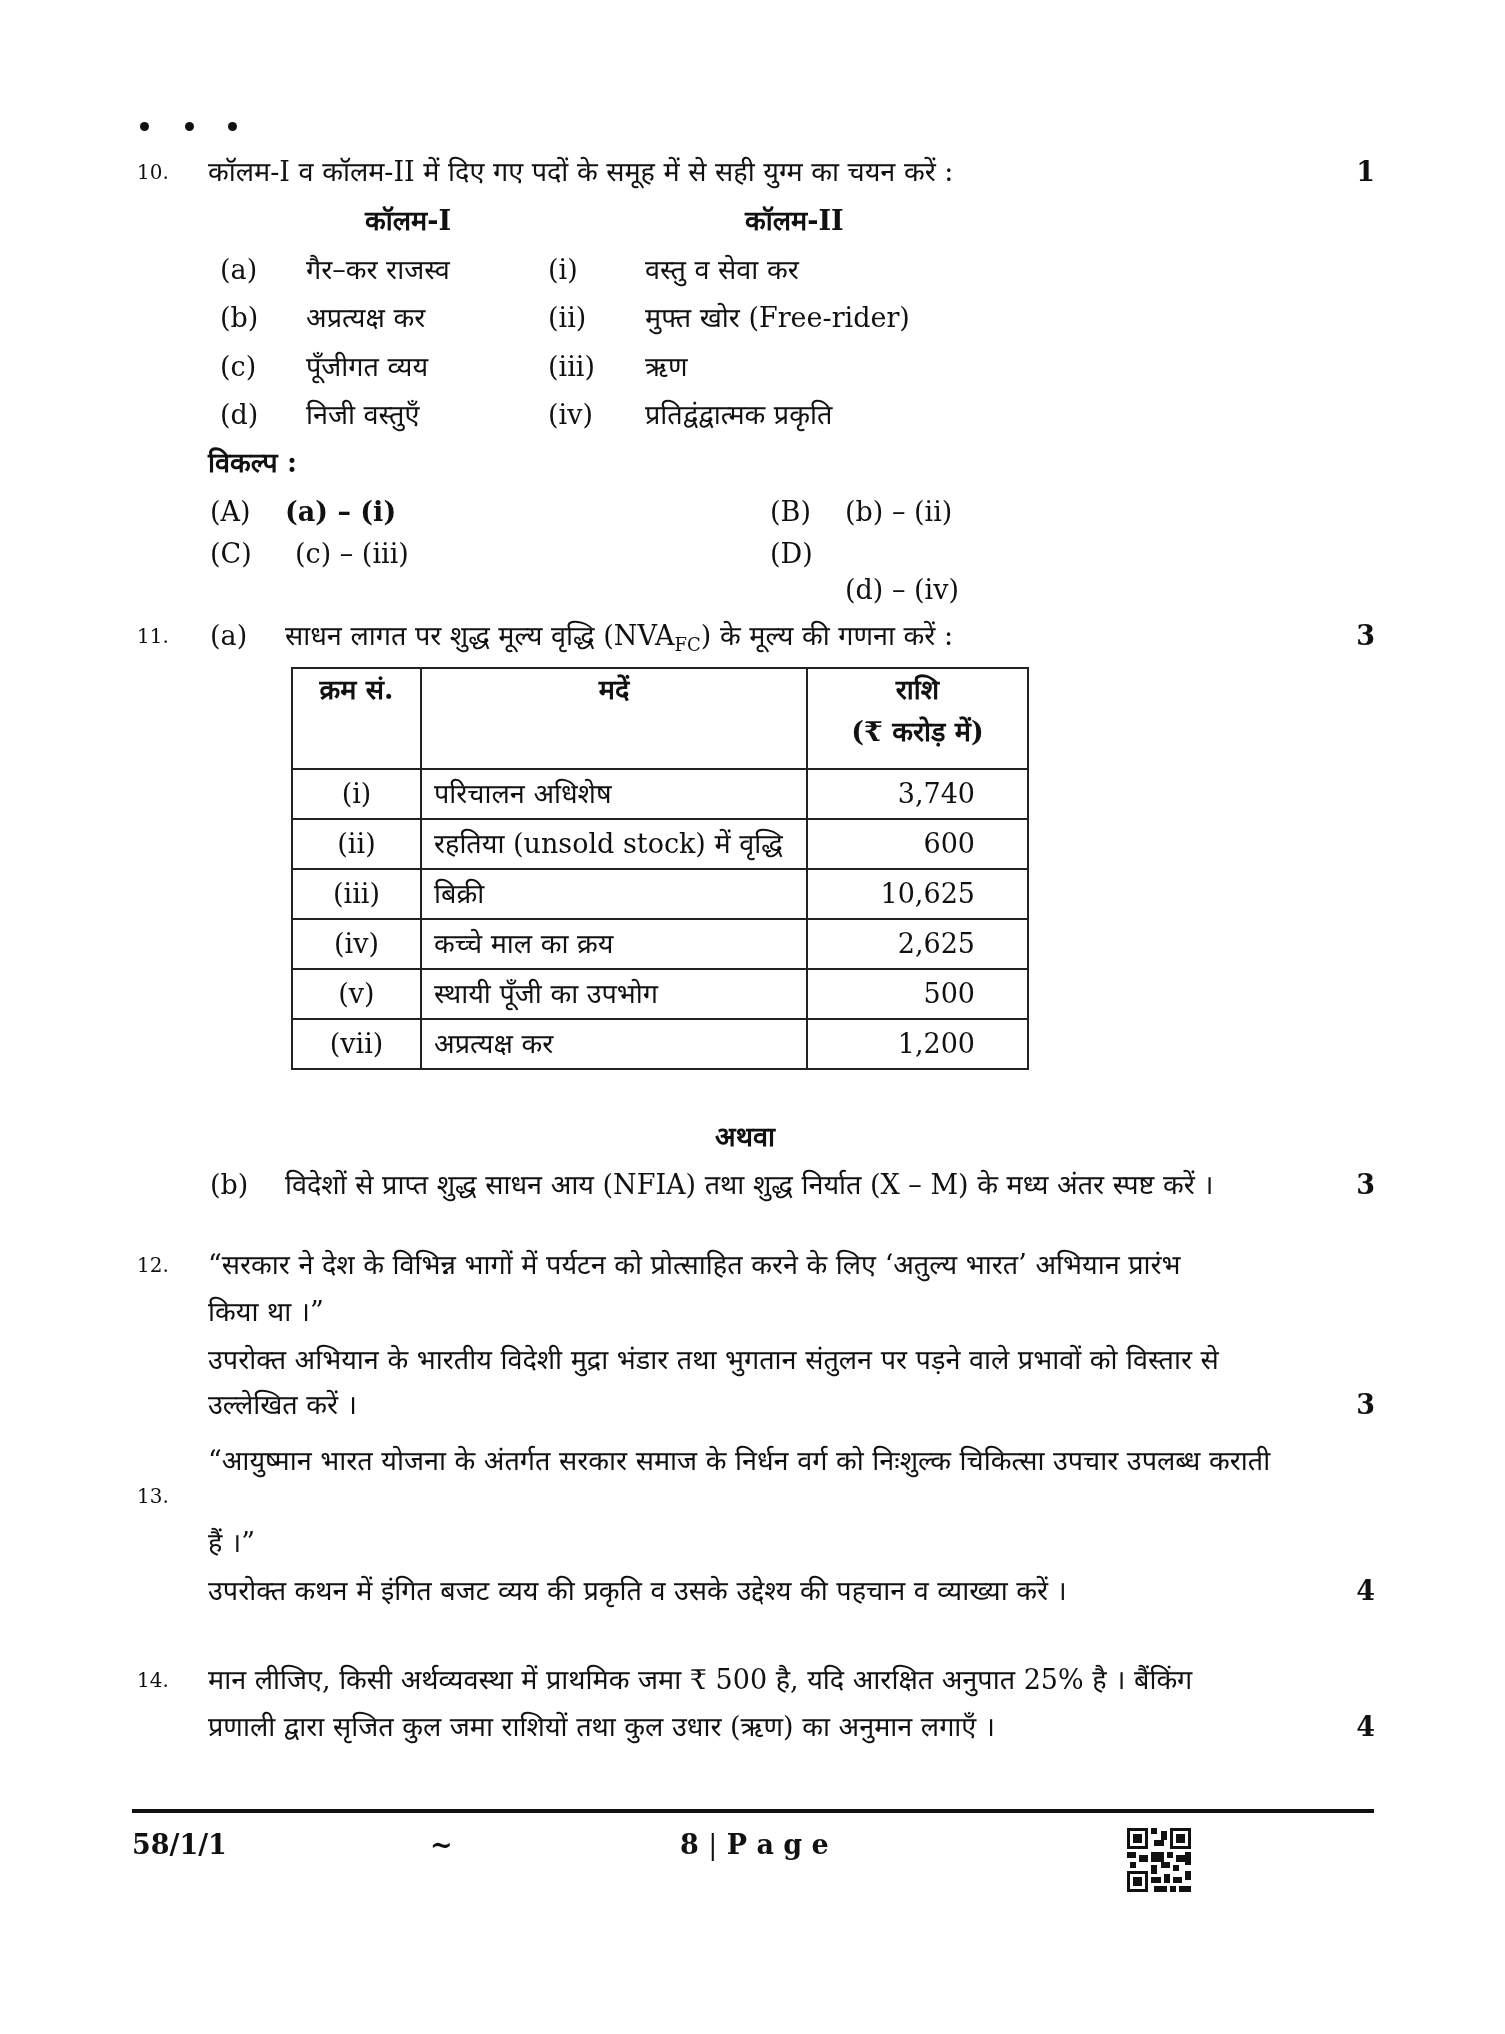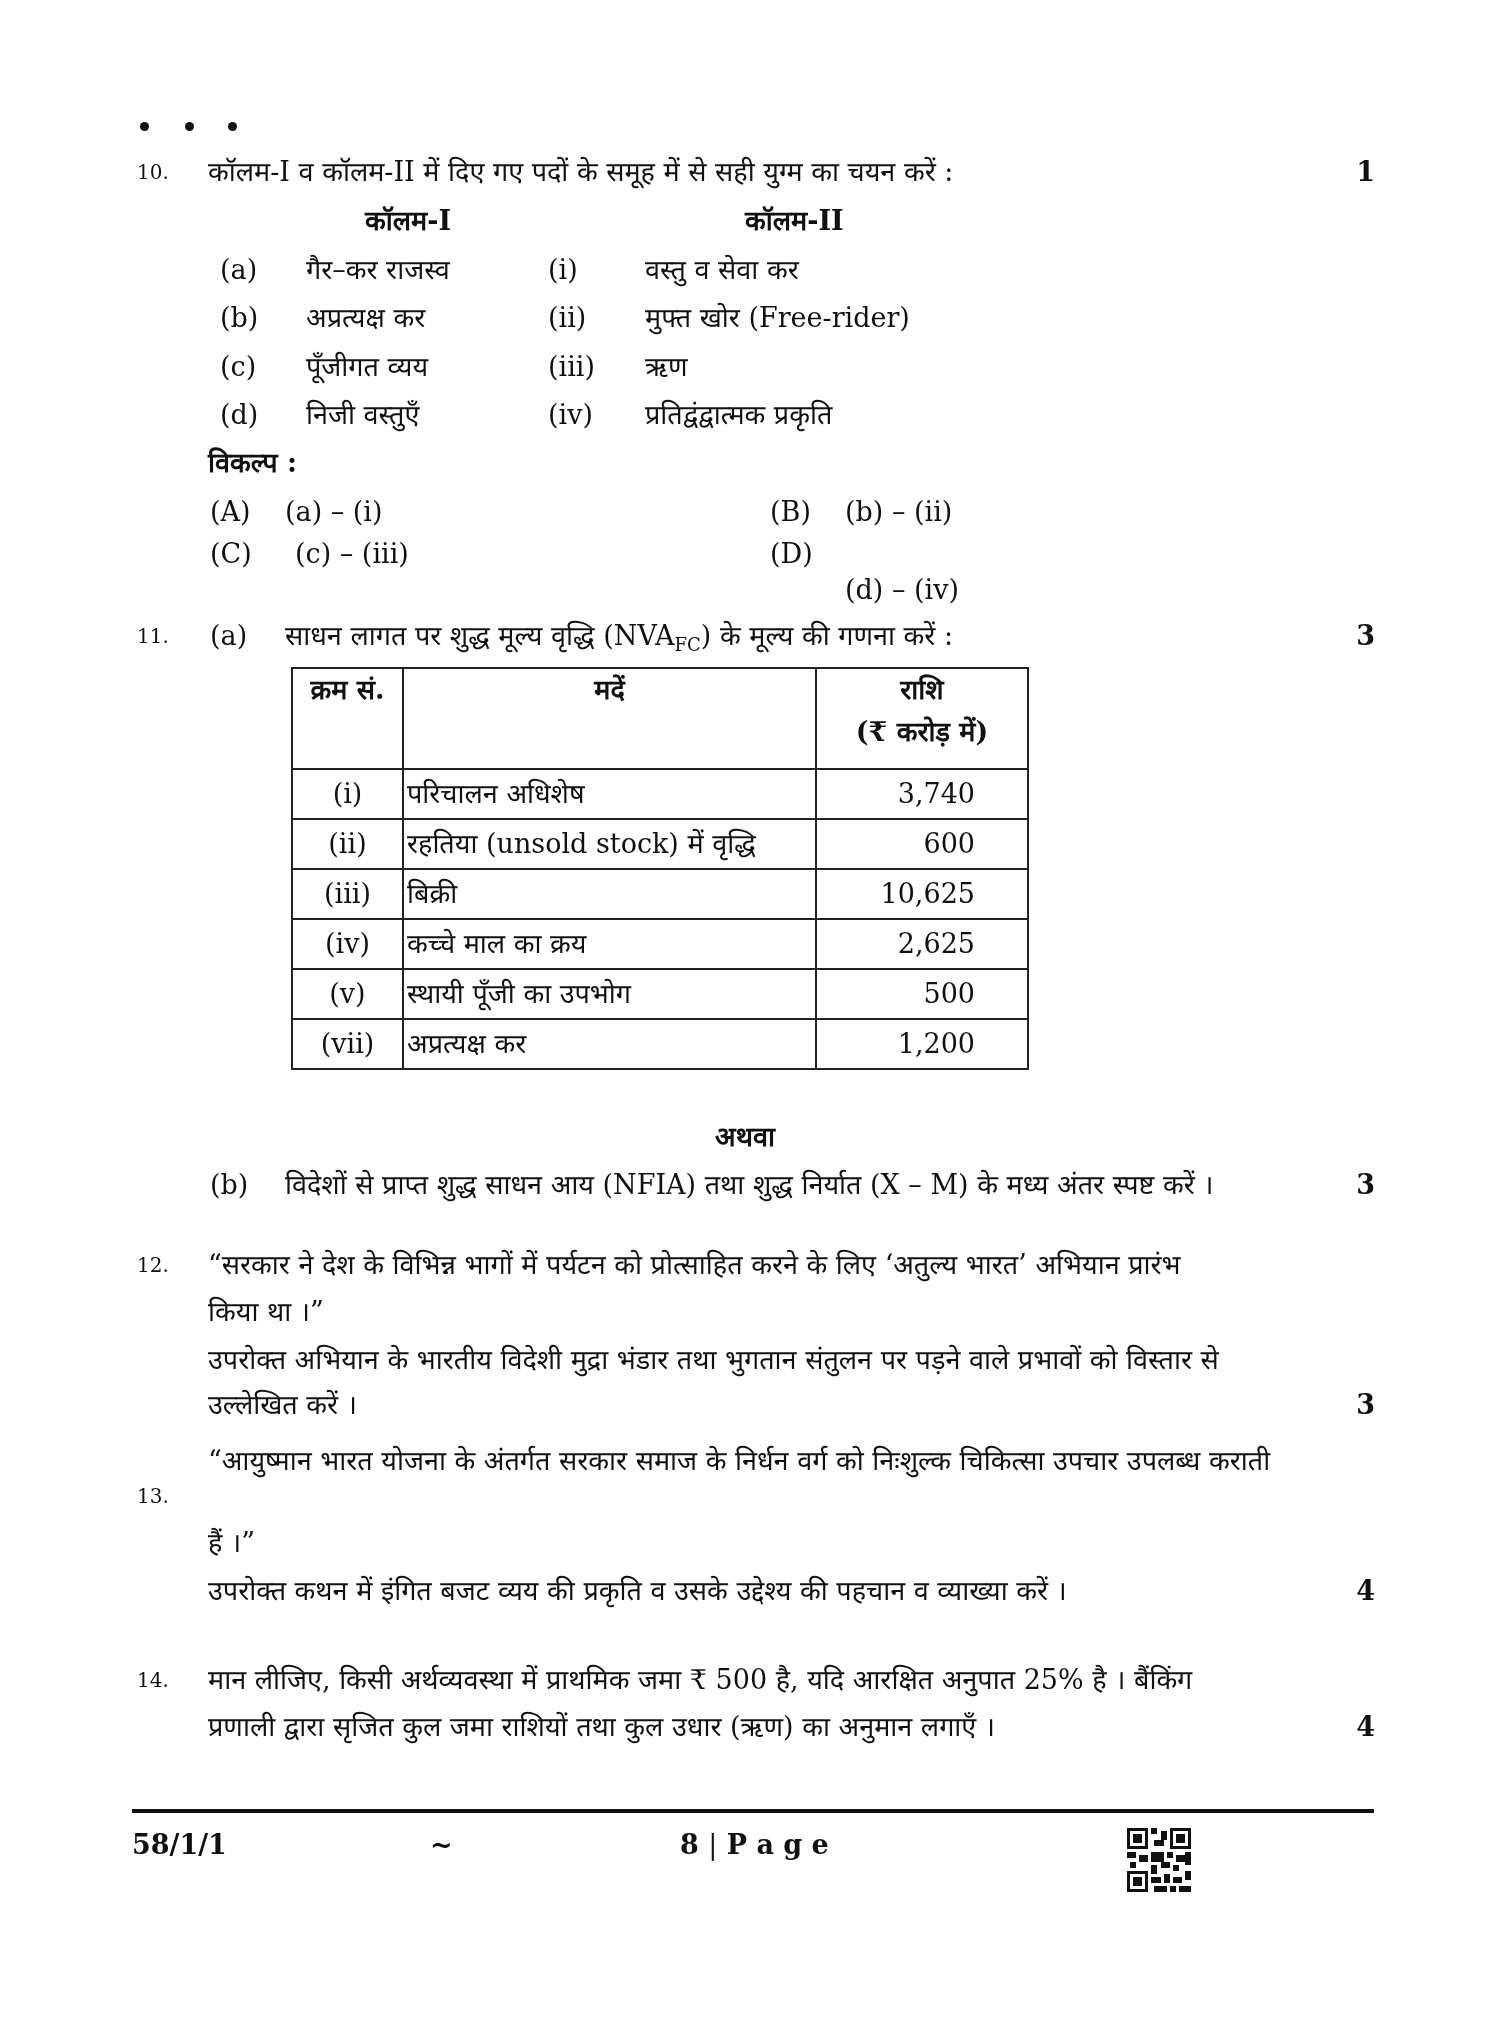--- a/index.html
+++ b/index.html
@@ -5,21 +5,21 @@
   html, body { margin:0; padding:0; background:#ffffff; }
   body { width:1505px; height:2034px; position:relative; overflow:hidden;
          font-family:"DejaVu Serif", "Liberation Serif", serif; color:#111; }
   .abs { position:absolute; white-space:nowrap; }
   .t { font-size:27px; line-height:34px; }
   .b { font-weight:bold; }
   .mark { position:absolute; left:1345px; width:30px; text-align:right; font-size:27px; line-height:34px; font-weight:bold; }
   .qnum { position:absolute; left:137px; font-size:20px; line-height:34px; }
   .dot { position:absolute; width:9px; height:9px; border-radius:50%; background:#111; top:122px; }
   table.nva { position:absolute; left:291px; top:667px; width:738px; border-collapse:collapse; font-size:27px; }
-  table.nva td, table.nva th { border:2px solid #222; padding:0 3px; height:48px; line-height:34px; }
+  table.nva td, table.nva th { border:2px solid #222; padding:0 12px; height:48px; line-height:34px; }
   table.nva th { font-weight:bold; vertical-align:top; height:95px; padding-top:4px; }
   table.nva td.sn { text-align:center; width:103px; }
   table.nva td.amt { text-align:right; width:155px; padding-right:52px; }
   table.nva th.sn { width:103px; text-align:center; }
   table.nva th.amt { text-align:center; }
   .rule { position:absolute; left:132px; top:1809px; width:1242px; height:4px; background:#111; }
   .footer { position:absolute; top:1828px; font-size:27px; line-height:34px; font-weight:bold; }
   .qr { position:absolute; left:1127px; top:1828px; width:64px; height:64px; }
 </style>
 </head>
@@ -58,21 +58,21 @@
   <div>
     <div class="abs t" style="left:220px; top:398px;">(d)</div>
     <div class="abs t" style="left:306px; top:398px;">निजी वस्तुएँ</div>
     <div class="abs t" style="left:548px; top:398px;">(iv)</div>
     <div class="abs t" style="left:645px; top:398px;">प्रतिद्वंद्वात्मक प्रकृति</div>
   </div>
 
   <div class="abs t b" style="left:208px; top:446px;text-align:center;">विकल्प :</div>
 
   <div class="abs t" style="left:210px; top:495px;">(A)</div>
-  <div class="abs t" style="left:285px; top:495px;">(a) – (i)</div>
+  <div class="abs t" style="left:285px; top:495px;font-weight:bold;">(a) – (i)</div>
   <div class="abs t" style="left:770px; top:495px;">(B)</div>
   <div class="abs t" style="left:845px; top:495px;">(b) – (ii)</div>
   <div class="abs t" style="left:210px; top:537px;">(C)</div>
   <div class="abs t" style="left:284px; top:537px;margin-left:11px;">(c) – (iii)</div>
   <div class="abs t" style="left:770px; top:537px;">(D)</div>
   <div class="abs t" style="left:845px; top:537px;margin-top:36px;">(d) – (iv)</div>
 </section>
 
 <section>
   <div class="qnum" style="top:619px;">11.</div>

